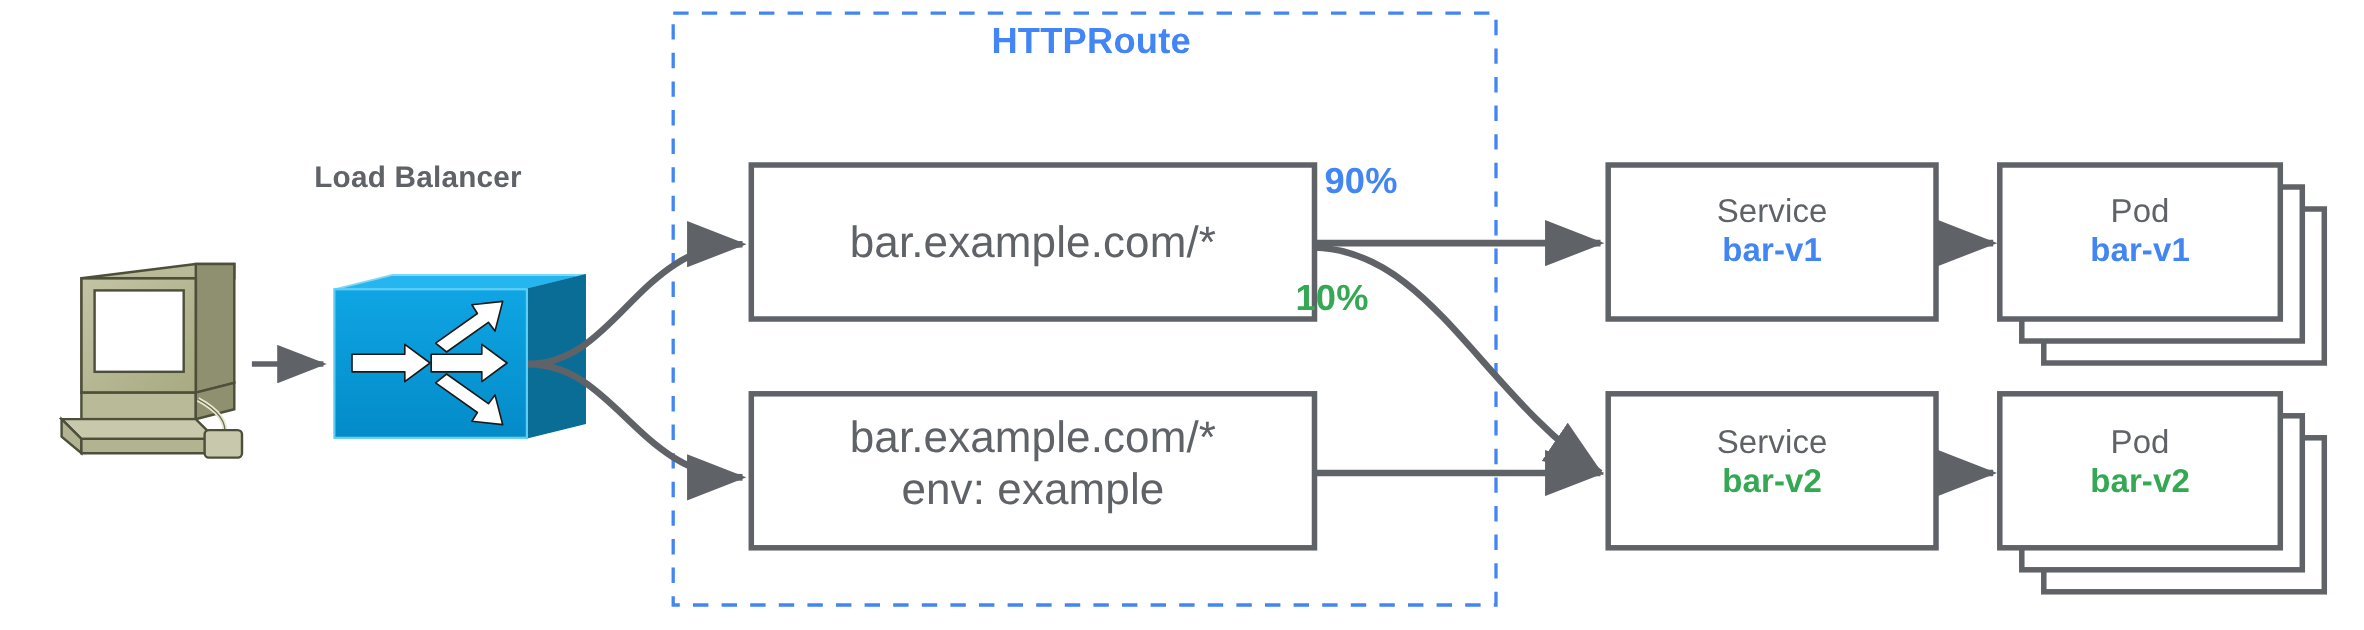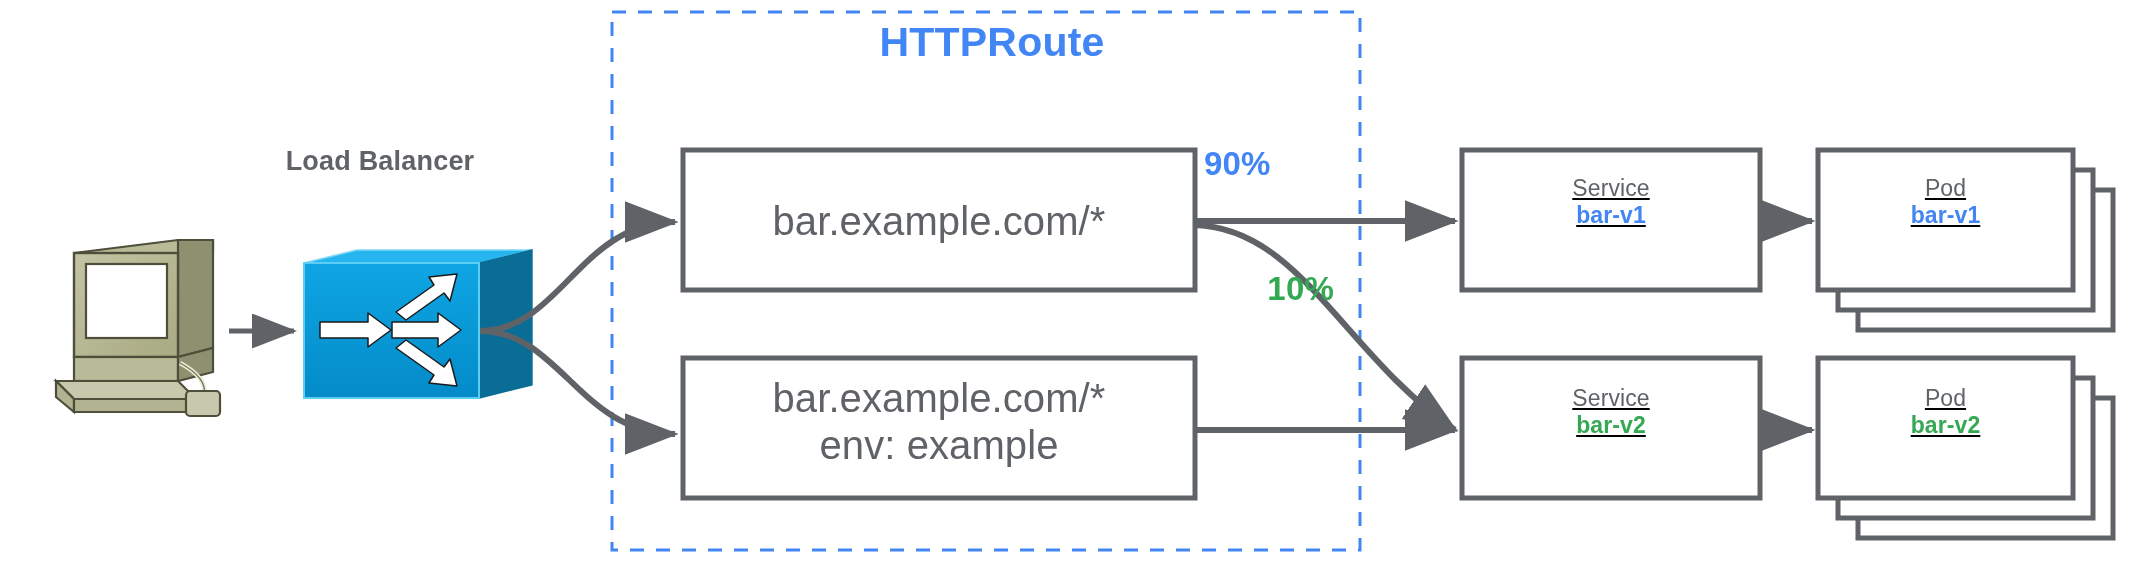--- a/index.html
+++ b/index.html
@@ -54,50 +54,49 @@
     top: 146px;
     width: 360px;
     font-size: 27px;
     font-weight: bold;
     letter-spacing: 0.2px;
   }
   #httproute-title {
     left: 812px;
     top: 18px;
     width: 360px;
-    font-size: 41px;
+    font-size: 33px;
     font-weight: bold;
     letter-spacing: 0.2px;
   }
   .route-box-text {
     width: 512px;
     left: 683px;
     font-size: 40px;
     letter-spacing: 0.1px;
   }
   #route-box-1-text { top: 198px; }
   #route-box-2-text { top: 375px; }
   .node-box-text {
-    font-size: 23px;
+    font-size: 30px;
     letter-spacing: 0.1px;
-    text-decoration: underline;
   }
   .svc-text { left: 1462px; width: 298px; }
   .pod-text { left: 1818px; width: 255px; }
   #service-v1-text { top: 175px; }
   #service-v2-text { top: 385px; }
   #pod-v1-text { top: 175px; }
   #pod-v2-text { top: 385px; }
   .weight-label {
     font-size: 33px;
     font-weight: bold;
     letter-spacing: 0.2px;
   }
   #weight-90 { left: 1204px; top: 145px; width: 120px; text-align: left; }
-  #weight-10 { left: 1214px; top: 252px; width: 120px; text-align: right; margin-top: 18px; }
+  #weight-10 { left: 1151px; top: 252px; width: 120px; text-align: center; }
 </style>
 </head>
 <body>
 
 <div id="diagram-root">
 
   <svg id="vector-layer" viewBox="0 0 2149 573" xmlns="http://www.w3.org/2000/svg">
     <defs>
       <marker id="arrowhead" markerWidth="9" markerHeight="7" refX="8.4" refY="3.5" orient="auto" markerUnits="strokeWidth">
         <path d="M0,0 L9,3.5 L0,7 z" fill="#5f6368"></path>

